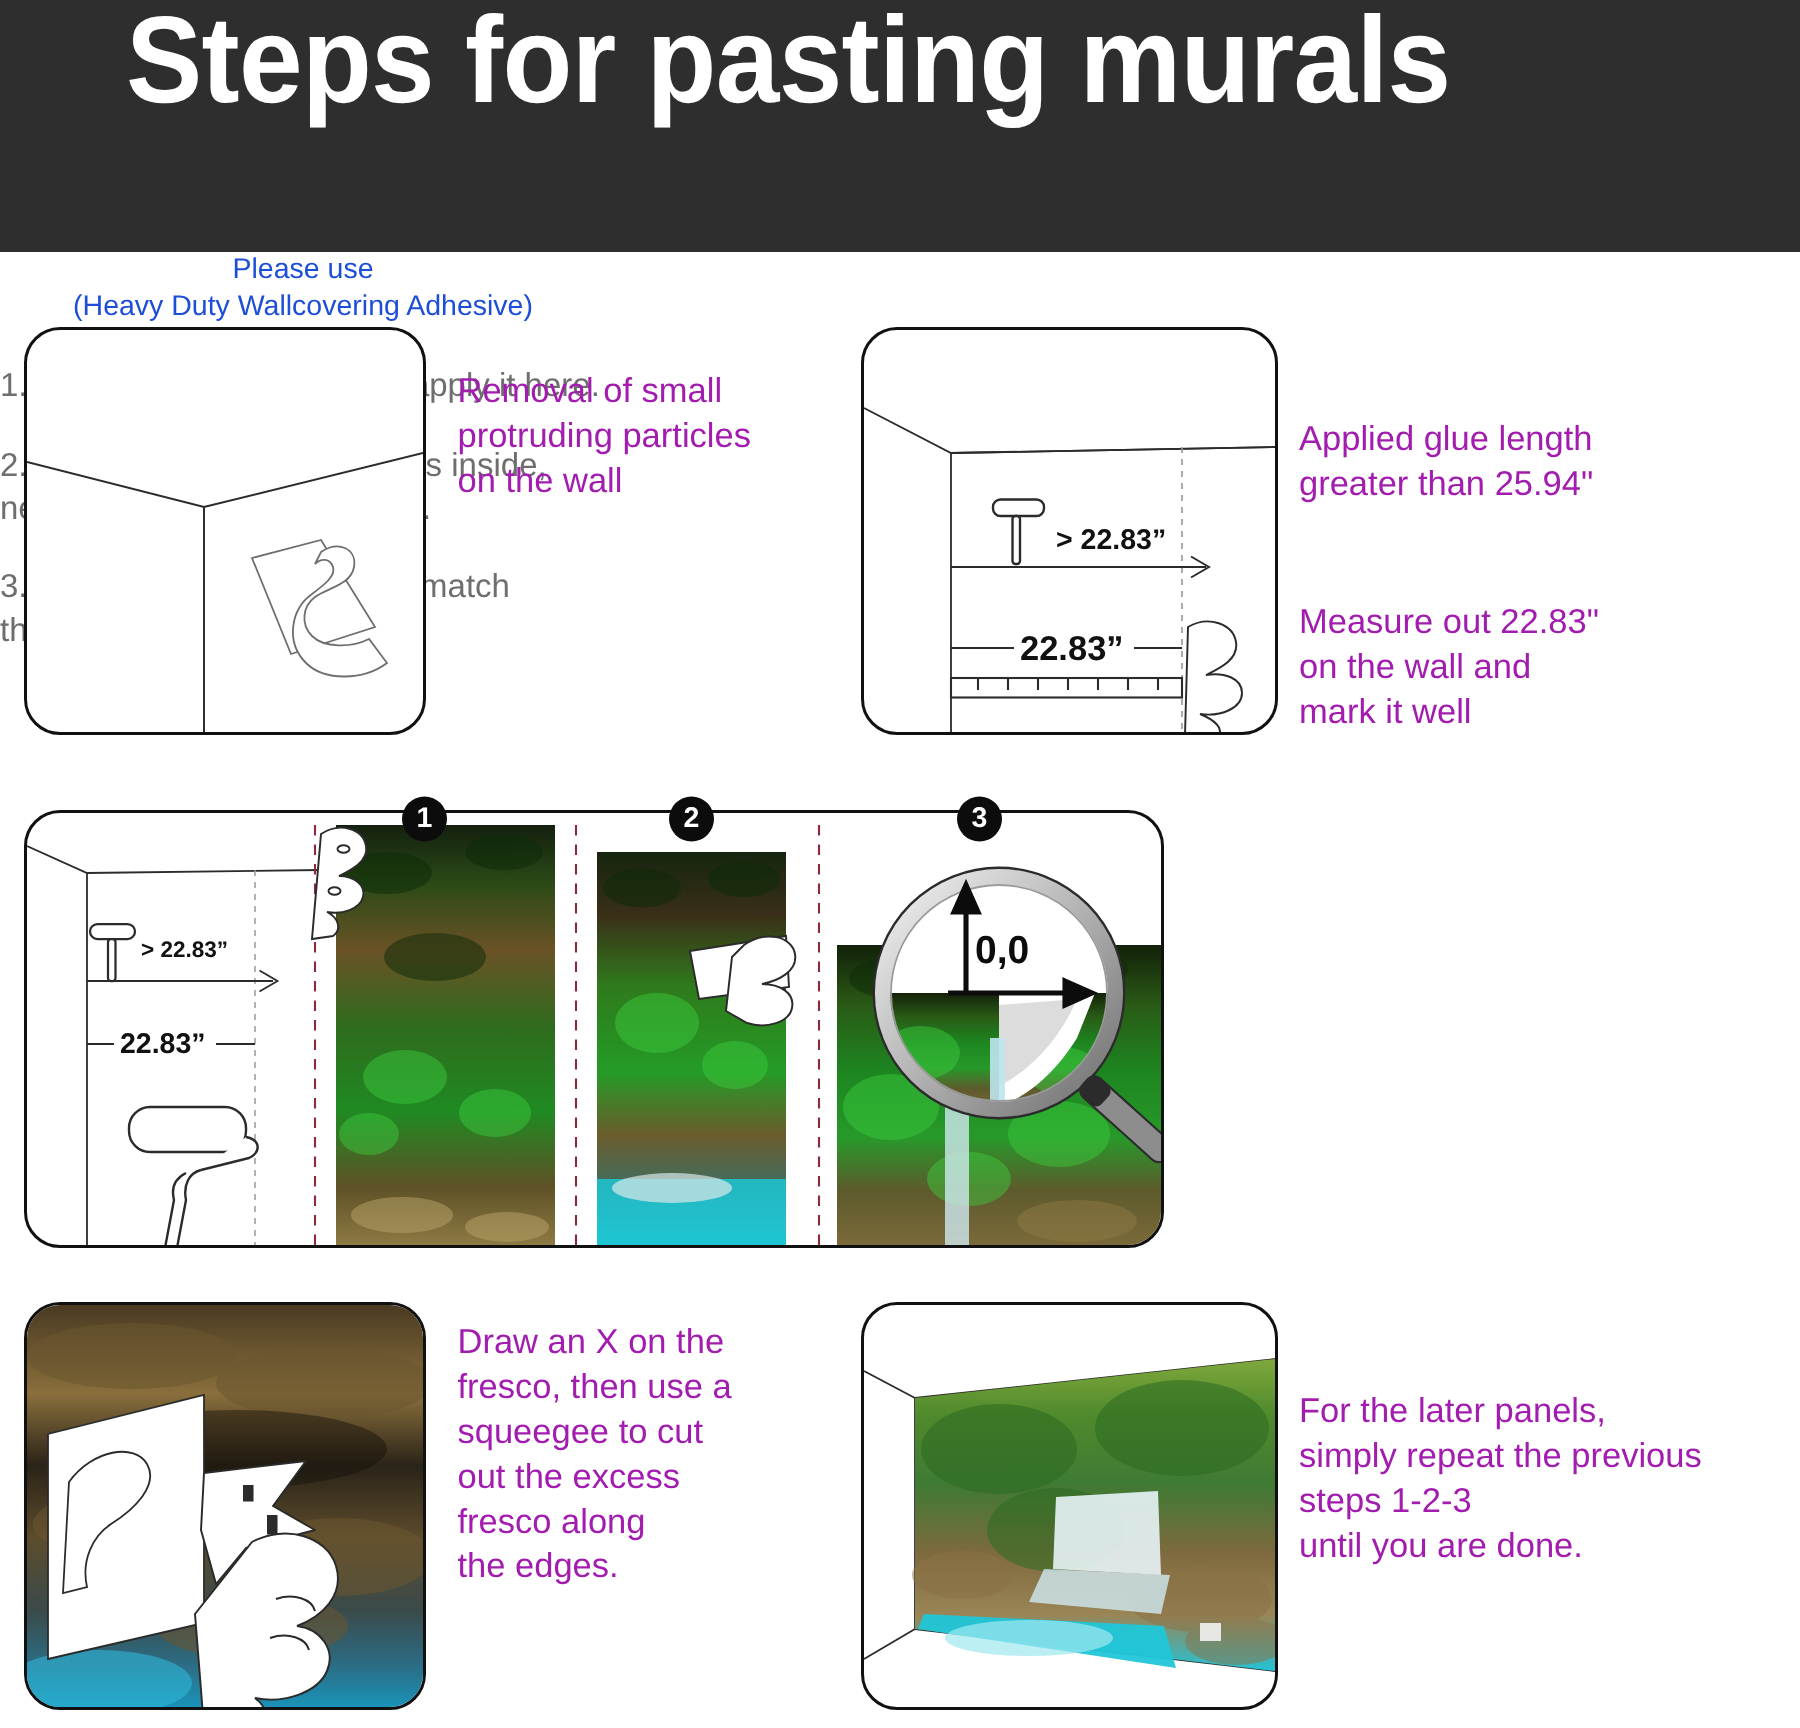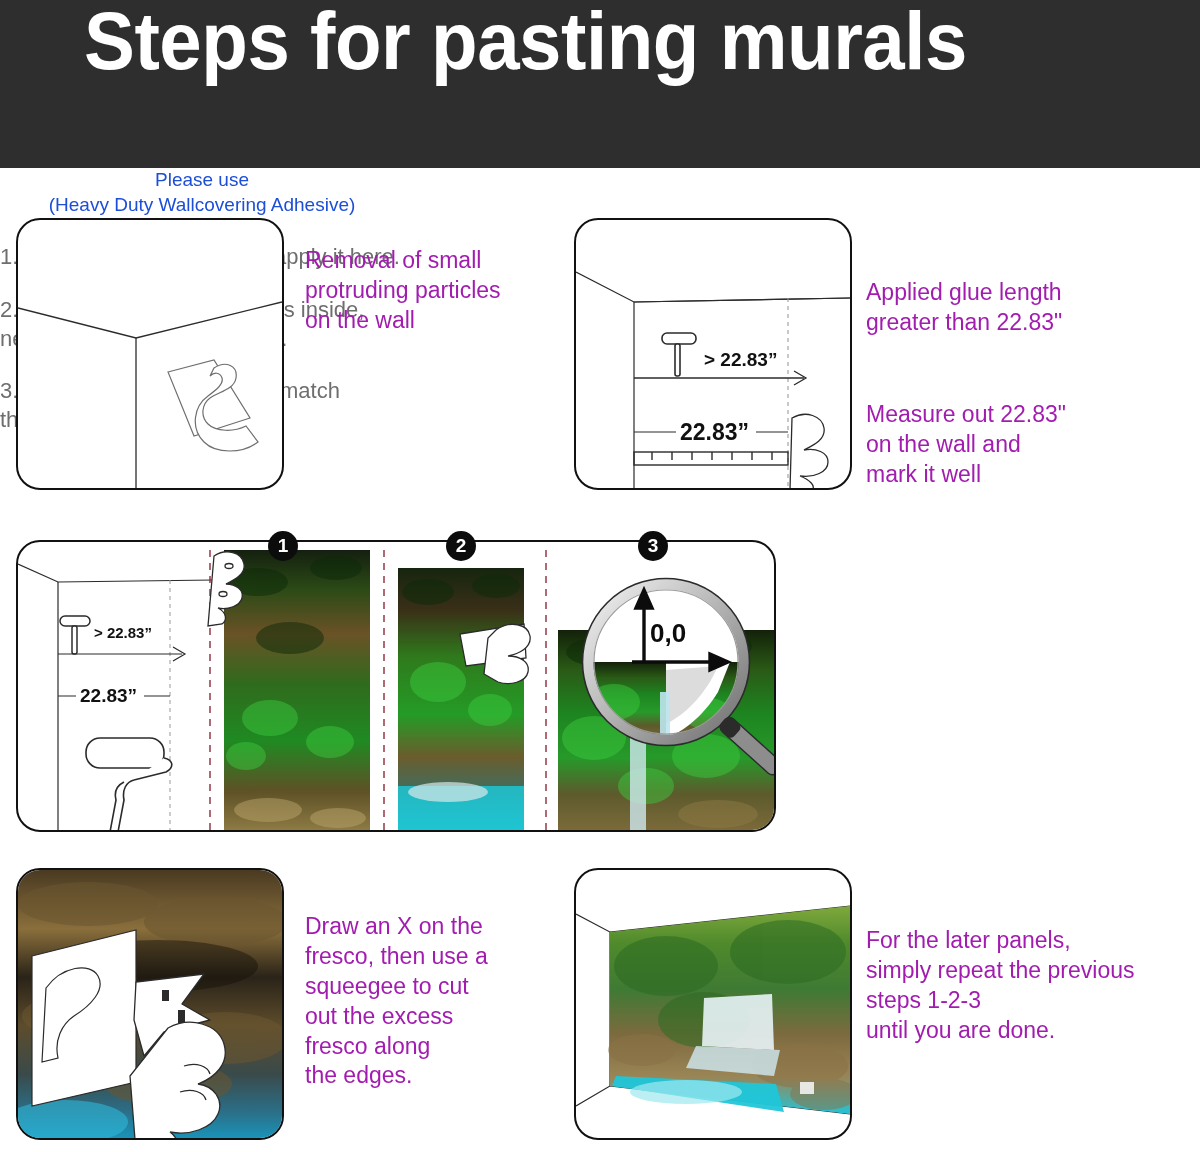--- a/index.html
+++ b/index.html
@@ -77,21 +77,21 @@
     font-size:19px; font-weight:bold;
     display:flex; align-items:center; justify-content:center;
     z-index:40;
   }
   #badge-1 { left:268px; top:531px; }
   #badge-2 { left:446px; top:531px; }
   #badge-3 { left:638px; top:531px; }
 
   
   #panel-cut     { left:16px;  top:868px; width:268px; height:272px; }
-  #cap-cut       { left:305px; top:912px; width:270px; }
+  #cap-cut       { left:305px; top:880px; width:270px; }
 
   #panel-repeat  { left:574px; top:868px; width:278px; height:272px; }
   #cap-repeat    { left:866px; top:908px; width:330px;margin-top:18px; }
 
   svg { display:block; }
 </style>
 </head>
 <body>
 
 <div class="header">
@@ -152,21 +152,21 @@
     <g fill="#ffffff" stroke="#2b2b2b" stroke-width="1.3">
       <path d="M216 198 C230 190 246 196 248 208 C250 220 236 226 228 230
                C240 228 252 232 252 242 C252 252 238 258 224 256
                C234 260 240 266 236 270 L214 270 Z"></path>
     </g>
     <text x="128" y="146" font-family="Liberation Sans, sans-serif" font-size="19" font-weight="bold" fill="#111">&gt; 22.83”</text>
     <text x="104" y="220" font-family="Liberation Sans, sans-serif" font-size="23" font-weight="bold" fill="#111">22.83”</text>
   </svg>
 </div>
 <div class="caption" id="cap-glue">Applied glue length
-greater than 22.83"</div>
+greater than 25.94"</div>
 <div class="caption" id="cap-measure">Measure out 22.83"
 on the wall and
 mark it well</div>
 
 <div class="panel" id="panel-apply">
   <svg width="756" height="288" viewBox="0 0 756 288">
     <defs>
 
       <linearGradient id="jungleA" x1="0" y1="0" x2="0" y2="1">
         <stop offset="0%" stop-color="#14200f"></stop>

